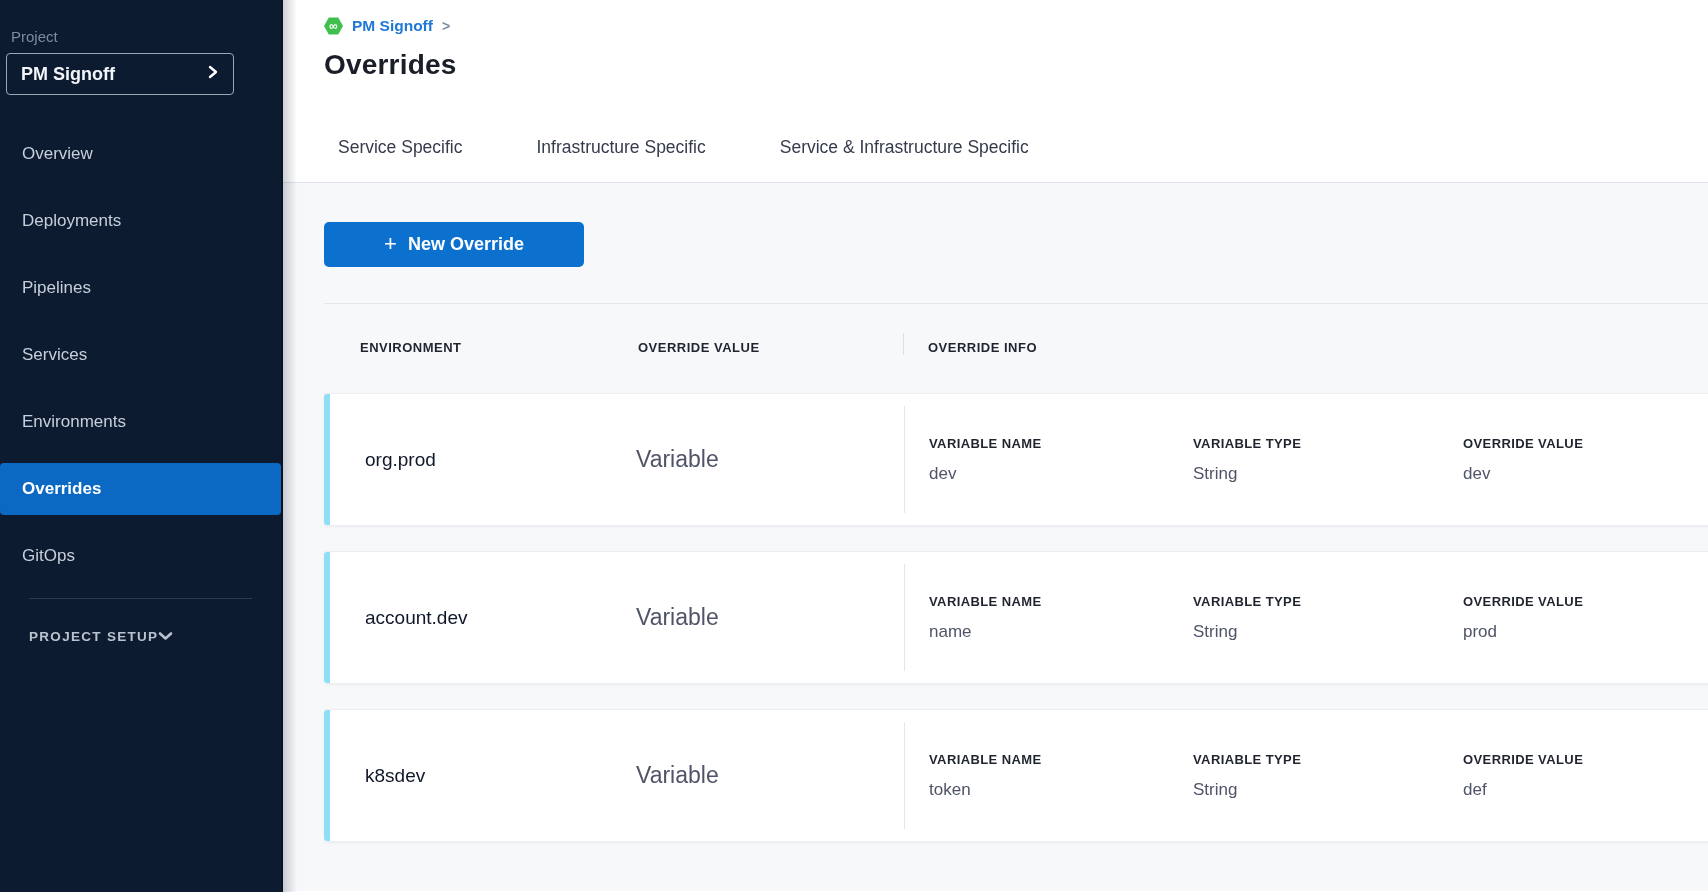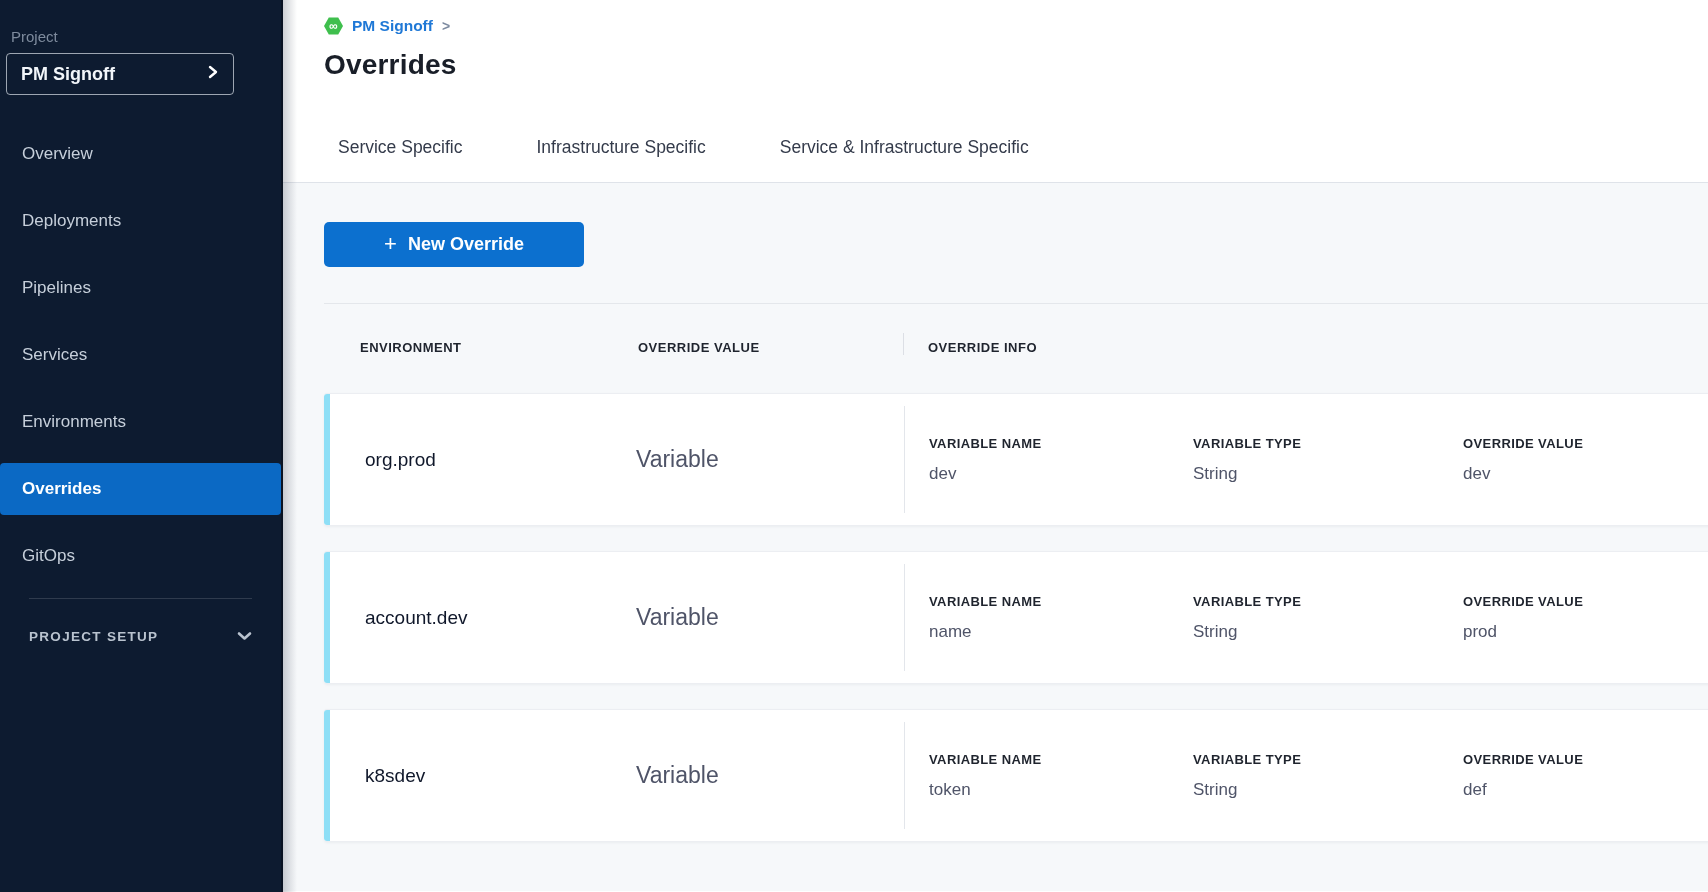--- a/index.html
+++ b/index.html
@@ -17,21 +17,21 @@
                     display:flex; align-items:center; justify-content:space-between;
                     padding:0 14px; cursor:pointer; background:transparent; }
   .project-name { font-size:18px; font-weight:700; color:#f2f6fa; }
   .nav { margin-top:33px; }
   .nav-item { height:52px; display:flex; align-items:center; padding-left:22px;
               margin-bottom:15px; font-size:17px; font-weight:500; color:#c6cfda;
               cursor:pointer; }
   .nav-item.active { background:#0b69c4; color:#ffffff; font-weight:600; border-radius:4px; }
   .sidebar-divider { height:1px; background:rgba(255,255,255,0.14); margin:16px 29px 0 29px; }
   .project-setup { margin:30px 29px 0 29px; display:flex; align-items:center;
-                   justify-content:space-between; color:#b9c3cf; font-size:13.5px;
+                   color:#b9c3cf; font-size:13.5px;
                    font-weight:700; letter-spacing:1.3px; cursor:pointer; }
 
   
   .main { position:absolute; left:283px; top:0; right:0; bottom:0; background:#fff; }
   .main::before { content:""; position:absolute; left:0; top:0; bottom:0; width:14px;
                   background:linear-gradient(to right, rgba(10,20,40,0.20), rgba(10,20,40,0));
                   z-index:6; pointer-events:none; }
 
   .topbar { padding:16px 0 0 41px; background:#fff; }
   .breadcrumb { display:flex; align-items:center; gap:9px; height:20px; }

